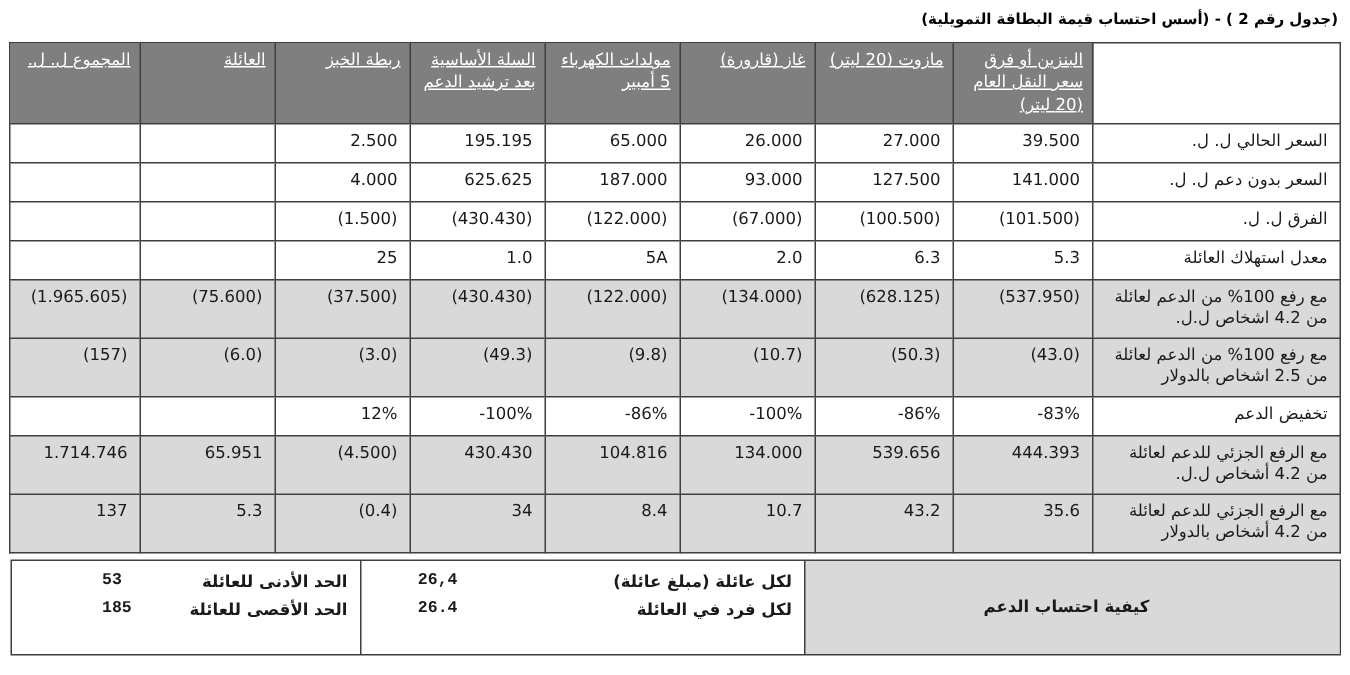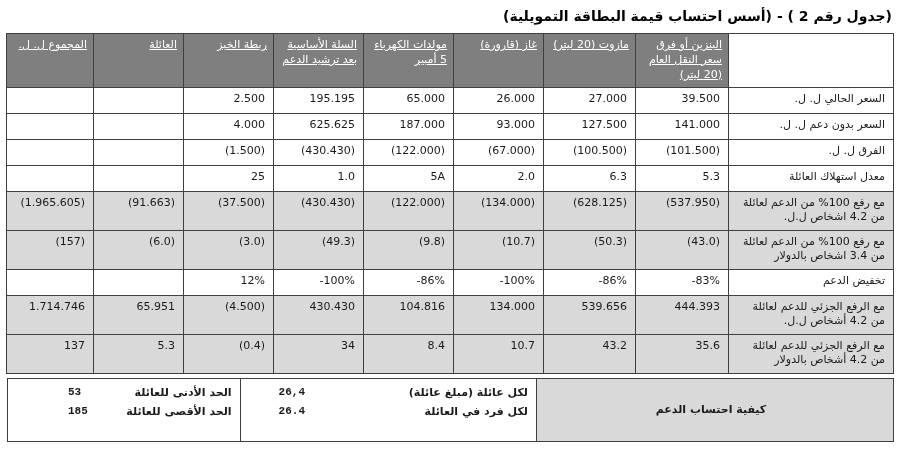--- a/index.html
+++ b/index.html
@@ -6,21 +6,21 @@
     --header-bg:#7f7f7f;
     --header-text:#ffffff;
     --shade:#d9d9d9;
     --border:#3f3f3f;
   }
   *{box-sizing:border-box;margin:0;padding:0;}
   html,body{width:900px;height:450px;background:#ffffff;overflow:hidden;}
   body{font-family:"DejaVu Sans","Liberation Sans",sans-serif;color:#1a1a1a;}
   .page{width:900px;height:450px;padding:0 6px;}
   .title{
-    direction:rtl;text-align:right;font-size:14px;font-weight:bold;
+    direction:rtl;text-align:right;font-size:10px;font-weight:bold;
     padding:8px 2px 0 0;letter-spacing:0;color:#000;
   }
   table.main{
     border-collapse:collapse;table-layout:fixed;width:887px;
     margin-top:9px;direction:rtl;
   }
   table.main th, table.main td{
     border:1px solid var(--border);
     font-size:11px;line-height:1.35;
     vertical-align:top;
@@ -139,25 +139,25 @@
           <td class="val" dir="ltr"></td>
         </tr>
         <tr class="shaded">
           <td class="rowlabel">مع رفع 100% من الدعم لعائلة من 4.2 اشخاص ل.ل.</td>
           <td class="val" dir="ltr">(537.950)</td>
           <td class="val" dir="ltr">(628.125)</td>
           <td class="val" dir="ltr">(134.000)</td>
           <td class="val" dir="ltr">(122.000)</td>
           <td class="val" dir="ltr">(430.430)</td>
           <td class="val" dir="ltr">(37.500)</td>
-          <td class="val" dir="ltr">(91.663)</td>
+          <td class="val" dir="ltr">(75.600)</td>
           <td class="val" dir="ltr">(1.965.605)</td>
         </tr>
         <tr class="shaded">
-          <td class="rowlabel">مع رفع 100% من الدعم لعائلة من 3.4 اشخاص بالدولار</td>
+          <td class="rowlabel">مع رفع 100% من الدعم لعائلة من 2.5 اشخاص بالدولار</td>
           <td class="val" dir="ltr">(43.0)</td>
           <td class="val" dir="ltr">(50.3)</td>
           <td class="val" dir="ltr">(10.7)</td>
           <td class="val" dir="ltr">(9.8)</td>
           <td class="val" dir="ltr">(49.3)</td>
           <td class="val" dir="ltr">(3.0)</td>
           <td class="val" dir="ltr">(6.0)</td>
           <td class="val" dir="ltr">(157)</td>
         </tr>
         <tr>

